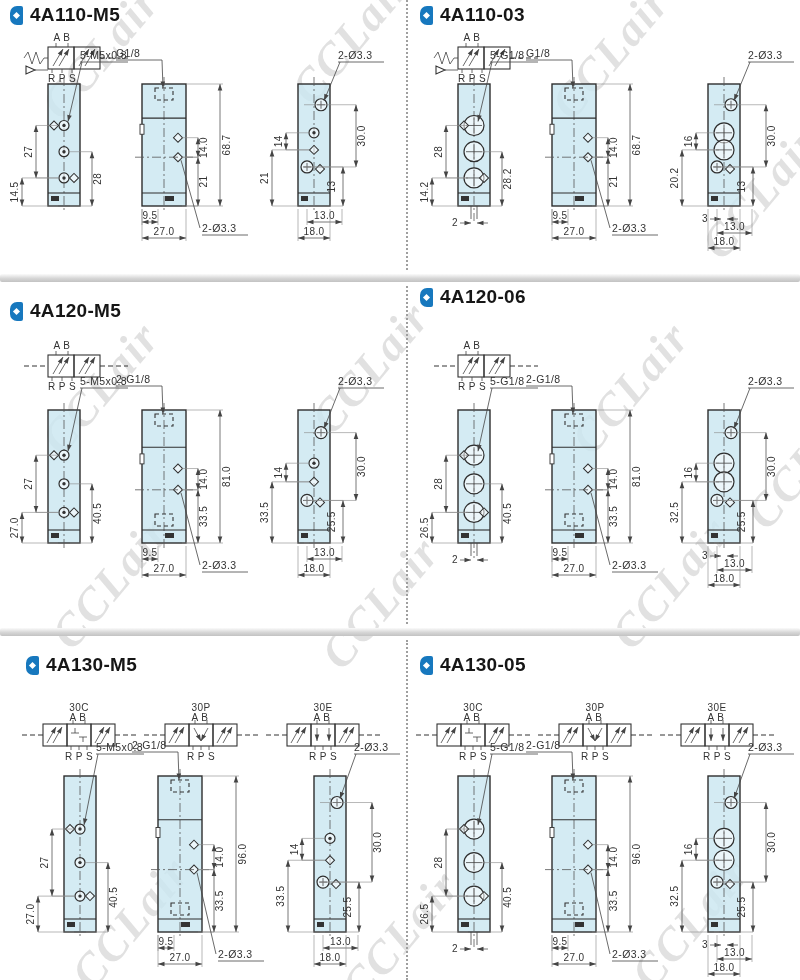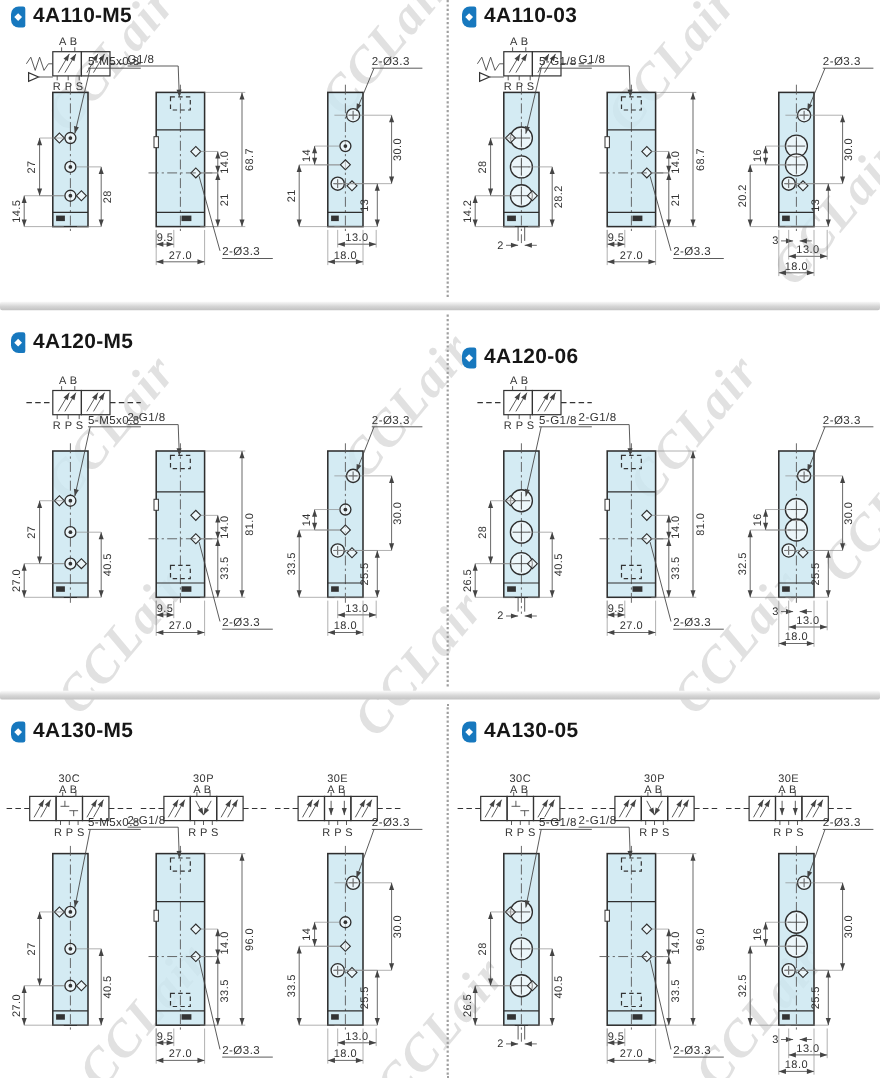--- a/index.html
+++ b/index.html
@@ -595,21 +595,21 @@
           <line x1="46" y1="205" x2="78" y2="205" class="dim"></line>
           <polygon points="0,0 -6.5,2.3 -6.5,-2.3" transform="translate(46 205) rotate(180)" class="ah"></polygon>
           <polygon points="0,0 -6.5,2.3 -6.5,-2.3" transform="translate(78 205) rotate(0)" class="ah"></polygon>
           <line x1="46" y1="208" x2="46" y2="176" class="ext"></line>
           <line x1="78" y1="208" x2="78" y2="176" class="ext"></line>
           <text x="62" y="202" text-anchor="middle" class="dim-t">18.0</text>
         </svg>
       </div>
   </div>
   <div class="section" style="left:410px;top:286px;width:390px;height:346px">
-    <div class="hdr" style="top:28px">
+    <div class="hdr" style="top:0">
         <span class="bullet"></span>
         <span class="title">4A120-06</span>
       </div>
     <div class="canvas">
         <svg width="118" height="52" style="position: absolute; left: 16px; top: 54px; overflow: visible;">
           <rect x="32" y="15" width="26" height="22" class="sym"></rect>
           <rect x="58" y="15" width="26" height="22" class="sym"></rect>
           <line x1="37" y1="34" x2="47" y2="17" class="ln-thin"></line>
           <polygon points="0,0 -6.5,2.3 -6.5,-2.3" transform="translate(47 17) rotate(-59.53445508054013)" class="ah"></polygon>
           <line x1="43" y1="34" x2="53" y2="17" class="ln-thin"></line>
@@ -783,21 +783,21 @@
           <text x="72.5" y="197" text-anchor="middle" class="dim-t">13.0</text>
           <line x1="46" y1="215" x2="78" y2="215" class="dim"></line>
           <polygon points="0,0 -6.5,2.3 -6.5,-2.3" transform="translate(46 215) rotate(180)" class="ah"></polygon>
           <polygon points="0,0 -6.5,2.3 -6.5,-2.3" transform="translate(78 215) rotate(0)" class="ah"></polygon>
           <line x1="46" y1="218" x2="46" y2="176" class="ext"></line>
           <line x1="78" y1="218" x2="78" y2="176" class="ext"></line>
           <text x="62" y="212" text-anchor="middle" class="dim-t">18.0</text>
         </svg>
       </div>
   </div>
-  <div class="section" style="left:0;top:640px;width:406px;height:340px">
+  <div class="section" style="left:16px;top:640px;width:406px;height:340px">
     <div class="hdr" style="top:14px">
         <span class="bullet"></span>
         <span class="title">4A130-M5</span>
       </div>
     <div class="canvas">
         <svg width="118" height="64" style="position: absolute; left: 4px; top: 62px; overflow: visible;">
           <text x="59" y="9" text-anchor="middle" class="dim-t">30C</text>
           <text x="58" y="19" text-anchor="middle" class="dim-t">A B</text>
           <rect x="23" y="22" width="24" height="22" class="sym"></rect>
           <rect x="47" y="22" width="24" height="22" class="sym"></rect>

